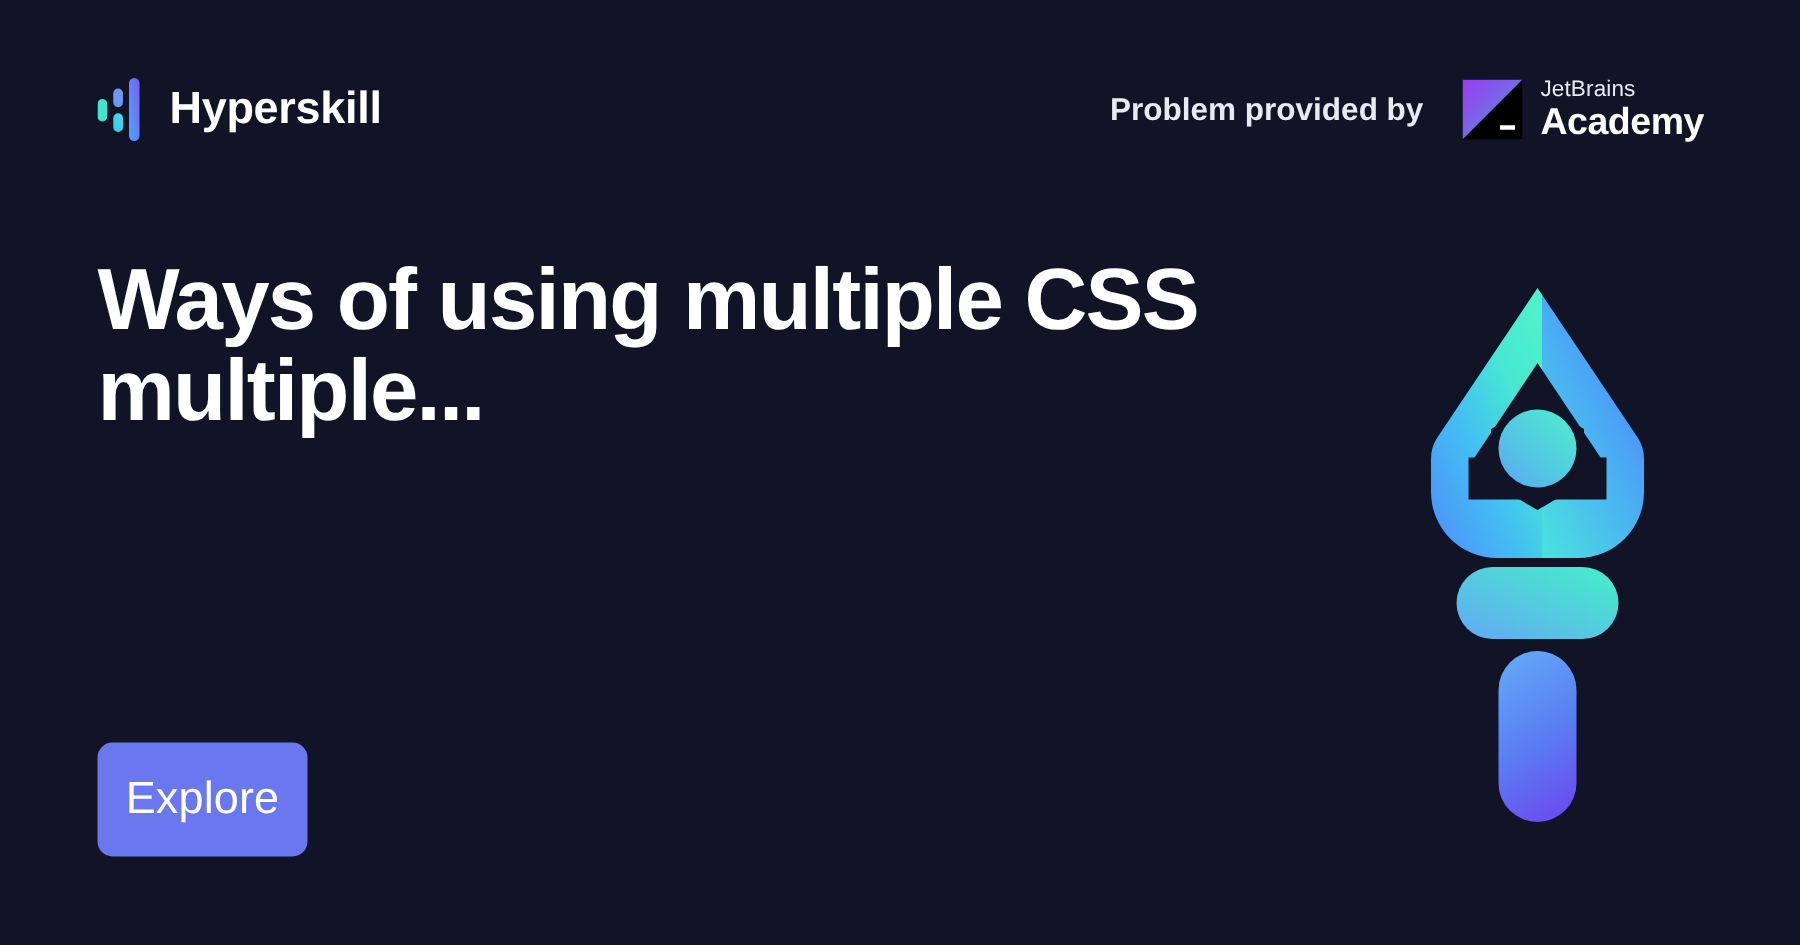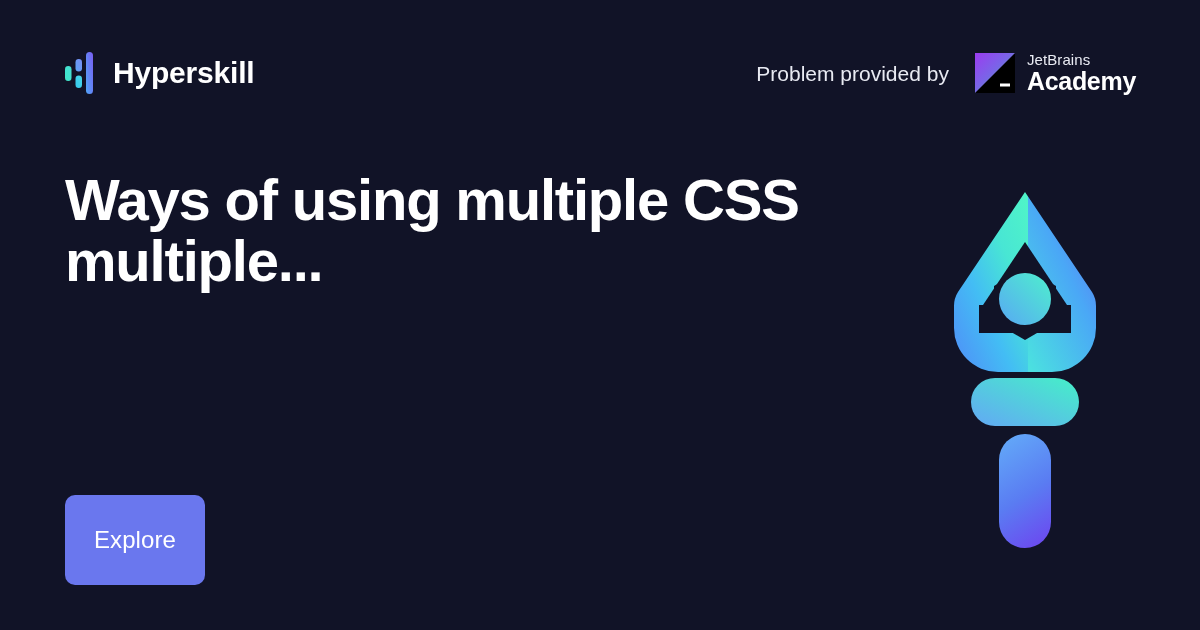--- a/index.html
+++ b/index.html
@@ -58,21 +58,21 @@
 
   .provider {
     display: flex;
     align-items: center;
     gap: 26px;
   }
 
   .provider-label {
     color: #e8eaf2;
     font-size: 21px;
-    font-weight: 400;
+    font-weight: 700;
     line-height: 1;
     white-space: nowrap;
   }
 
   .jb-logo {
     display: flex;
     align-items: center;
     gap: 12px;
   }
 
@@ -129,27 +129,27 @@
     line-height: 1;
     margin: 0;
     padding-top: 59px;
   }
 
   .explore-btn {
     position: absolute;
     left: 65px;
     top: 495px;
     width: 140px;
-    height: 90px;
+    height: 76px;
     background: #6a77ee;
     border: none;
     border-radius: 10px;
     color: #ffffff;
     font-family: "Liberation Sans", sans-serif;
-    font-size: 24px;
+    font-size: 30px;
     font-weight: 400;
     cursor: pointer;
     padding: 0;
     display: flex;
     align-items: center;
     justify-content: center;
     letter-spacing: 0.1px;
   }
 
   

